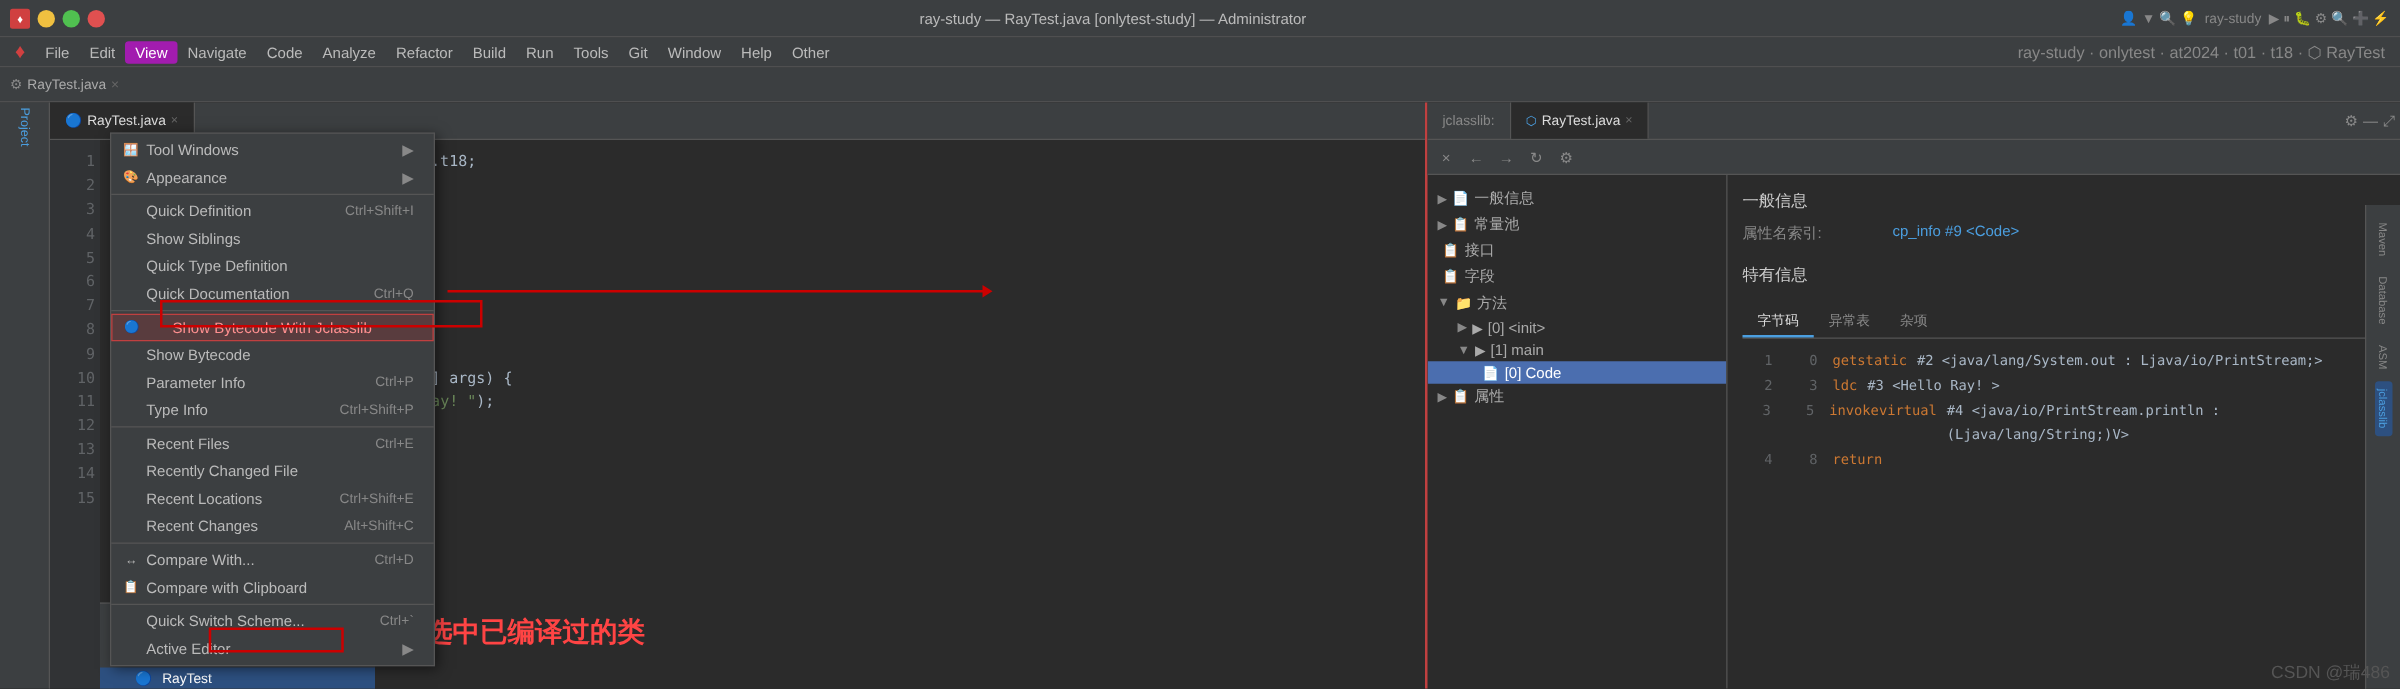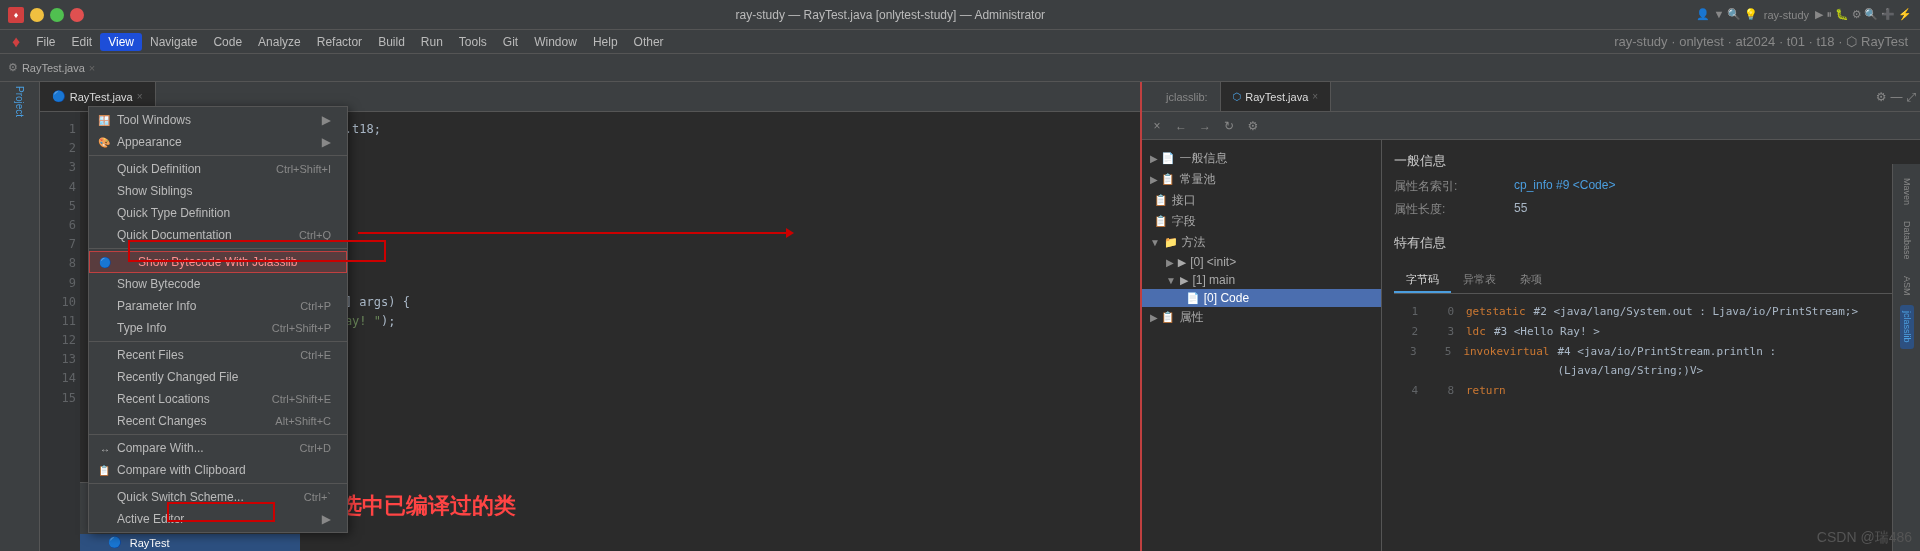--- a/index.html
+++ b/index.html
@@ -67,21 +67,21 @@
     }
     .menu-item {
       padding: 2px 8px;
       cursor: pointer;
       border-radius: 3px;
     }
     .menu-item:hover, .menu-item.active {
       background: #4b6eaf;
       color: white;
     }
-    .menu-item.active { background: #1d4ed8; color: white; }
+    .menu-item.active { background: #a21caf; color: white; }
 
     
     #path-bar {
       display: flex;
       align-items: center;
       height: 28px;
       background: #3c3f41;
       border-bottom: 1px solid #555;
       padding: 0 8px;
       font-size: 11px;
@@ -255,21 +255,20 @@
       border-left: 2px solid #c04040;
       display: flex;
       flex-direction: column;
     }
     #jclasslib-tabs {
       display: flex;
       align-items: center;
       height: 30px;
       background: #3c3f41;
       border-bottom: 1px solid #555;
-      padding-left: 12px;
     }
     .jclasslib-tab {
       padding: 0 12px;
       height: 100%;
       display: flex;
       align-items: center;
       cursor: pointer;
       font-size: 11px;
       color: #888;
       border-right: 1px solid #555;
@@ -747,24 +746,20 @@
           <span>属性</span>
         </div>
       </div>
 
       <div id="jclasslib-detail">
         <div class="detail-section">
           <div class="detail-section-title">一般信息</div>
           <div class="detail-row">
             <span class="detail-label">属性名索引:</span>
             <span class="detail-link">cp_info #9 &lt;Code&gt;</span>
-          </div>
-          <div class="detail-row">
-            <span class="detail-label">属性长度:</span>
-            <span class="detail-value">55</span>
           </div>
         </div>
         <div class="detail-section">
           <div class="detail-section-title">特有信息</div>
         </div>
 
         <div id="bytecode-tabs">
           <div class="bc-tab active">字节码</div>
           <div class="bc-tab">异常表</div>
           <div class="bc-tab">杂项</div>

